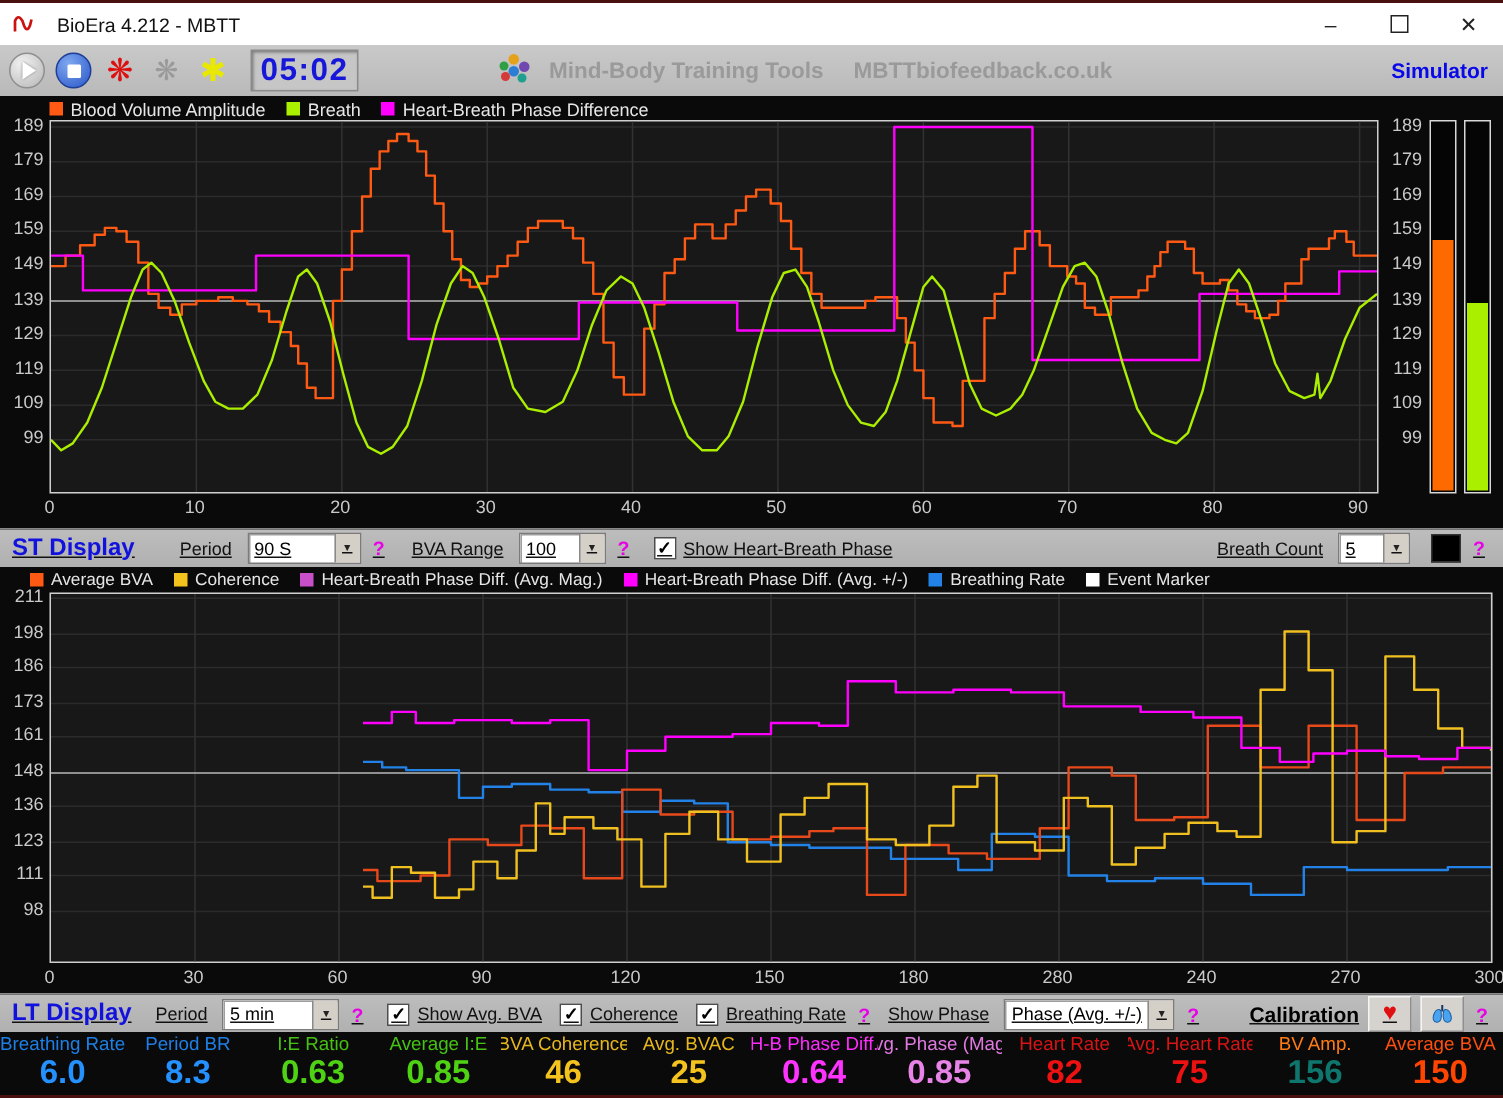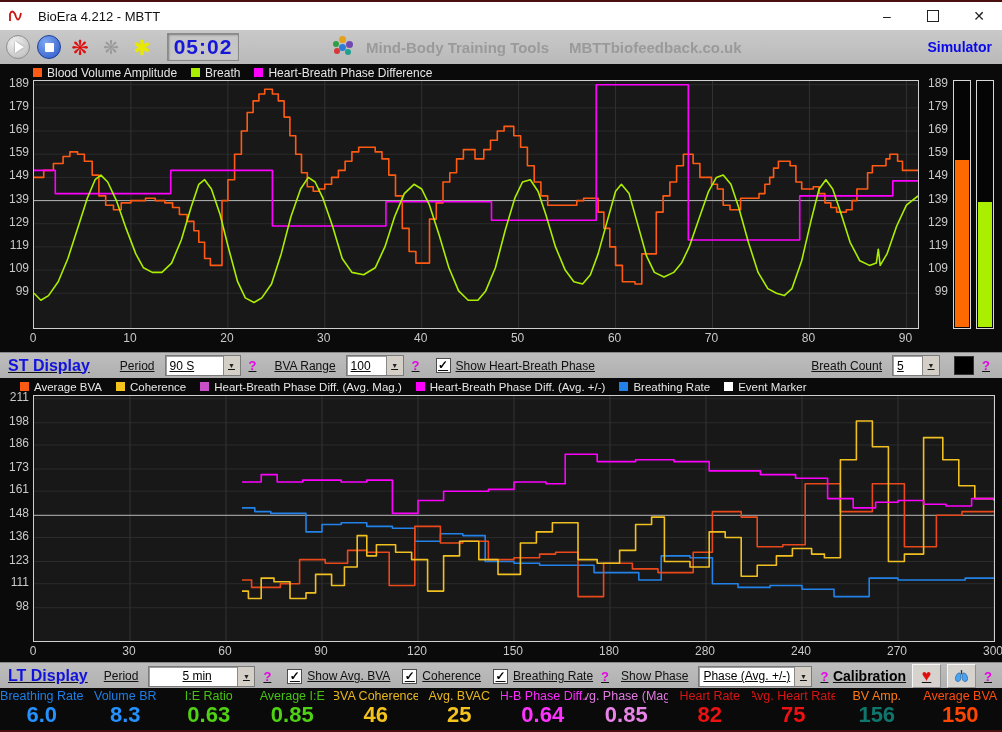--- a/index.html
+++ b/index.html
@@ -320,21 +320,21 @@
         <div class="xl" style="left:687px">280</div>
         <div class="xl" style="left:783px">240</div>
         <div class="xl" style="left:879px">270</div>
         <div class="xl" style="left:975px">300</div>
       </div>
   </div>
 
   <div class="ctrlrow" style="top:660px;height:26px;">
     <span class="panel-title">LT Display</span>
     <span class="lbl" style="margin-left:16px;">Period</span>
-    <span class="dd" style="width:76px;padding-left:29px;">
+    <span class="dd" style="width:76px;">
       <span class="ddv">5 min</span>
       <span class="ddb">▼</span>
     </span>
     <span class="help">?</span>
     <span class="cb">
         <span class="ck">✓</span>
       </span>
     <span class="cblbl">Show Avg. BVA</span>
     <span class="cb" style="margin-left:12px;">
         <span class="ck">✓</span>
@@ -365,21 +365,21 @@
     </span>
     <span class="help" style="margin-right:10px;">?</span>
   </div>
 
   <div id="stats">
     <div class="stat">
         <span class="sl" style="color: rgb(30, 127, 230);">Breathing Rate</span>
         <span class="sv" style="color: rgb(36, 145, 255);">6.0</span>
       </div>
     <div class="stat">
-        <span class="sl" style="color: rgb(30, 127, 230);">Volume BR</span>
+        <span class="sl" style="color: rgb(30, 127, 230);">Period BR</span>
         <span class="sv" style="color: rgb(36, 145, 255);">8.3</span>
       </div>
     <div class="stat">
         <span class="sl" style="color: rgb(70, 195, 18);">I:E Ratio</span>
         <span class="sv" style="color: rgb(79, 210, 20);">0.63</span>
       </div>
     <div class="stat">
         <span class="sl" style="color: rgb(70, 195, 18);">Average I:E</span>
         <span class="sv" style="color: rgb(79, 210, 20);">0.85</span>
       </div>

